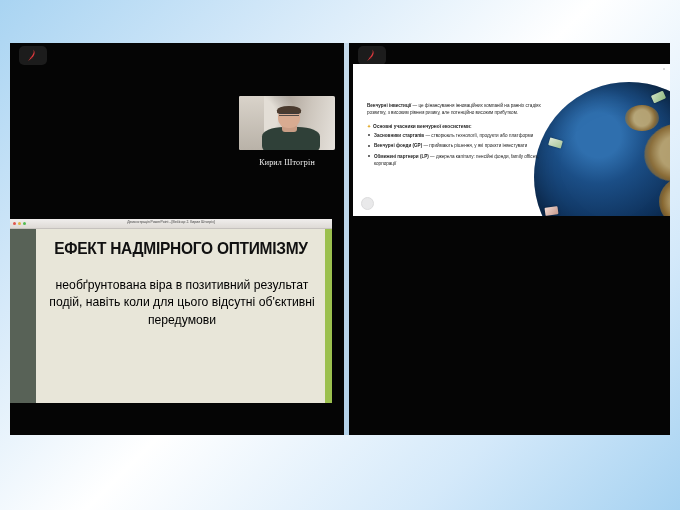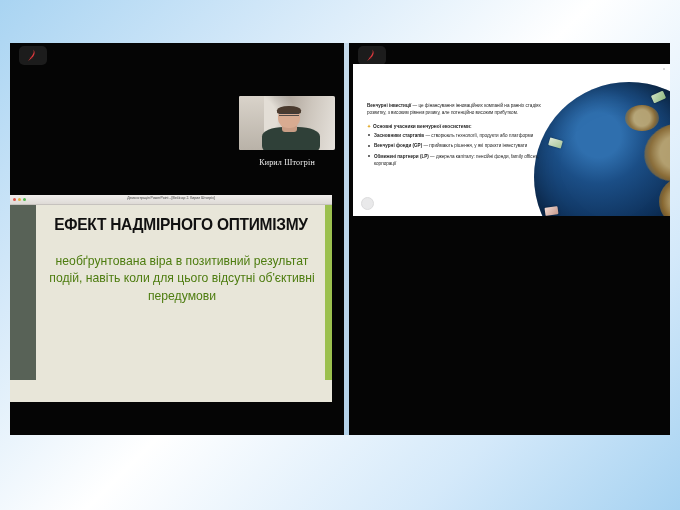--- a/index.html
+++ b/index.html
@@ -86,21 +86,21 @@
   .a-hairL{position:absolute;left:22%;top:8%;width:26%;height:92%;background:#3a2a22;border-radius:50% 10% 0 0;}
   .a-hairR{position:absolute;left:54%;top:6%;width:28%;height:94%;background:#35261f;border-radius:14% 54% 0 0;}
   .a-hairTop{position:absolute;left:34%;top:2%;width:34%;height:32%;background:#2f2119;border-radius:50% 50% 30% 30%;}
   .a-face{position:absolute;left:39%;top:22%;width:24%;height:40%;background:#d7ab8f;border-radius:46% 46% 48% 48%;}
   .a-glass{position:absolute;left:39%;top:33%;width:24%;height:7%;
     border-top:1.3px solid #6c5bd4;border-bottom:1.3px solid #6c5bd4;box-sizing:border-box;opacity:.8;}
   .a-body{position:absolute;left:26%;top:78%;width:50%;height:24%;background:#2b2018;border-radius:40% 40% 0 0;}
 
   
   .ppt-window{
-    position:absolute;left:0;top:152px;width:322px;height:207px;
+    position:absolute;left:0;top:176px;width:322px;height:184px;
     background:#e8e6d9;overflow:hidden;
   }
   .ppt-titlebar{
     position:relative;height:9px;width:100%;
     background:linear-gradient(180deg,#f0eeec,#dedad6);
     border-bottom:1px solid #c6c2be;
   }
   .ppt-dots{position:absolute;left:3px;top:3px;display:flex;gap:2px;}
   .ppt-dots i{display:block;width:3px;height:3px;border-radius:50%;}
   .ppt-dots i:nth-child(1){background:#e0564c;}
@@ -137,21 +137,21 @@
   }
   .slide-title{
     position:absolute;left:34px;right:14px;top:11px;
     text-align:center;font-weight:bold;
     font-size:16.5px;line-height:1;color:#111;
     letter-spacing:-.3px;transform:scaleX(.94);transform-origin:center;
     white-space:nowrap;
   }
   .slide-body{
     position:absolute;left:36px;right:14px;top:48px;
-    text-align:center;color:#4d7c0f;
+    text-align:center;color:#000000;
     font-size:12.2px;line-height:1.42;font-weight:500;
   }
 
   
   .vc-window{
     position:absolute;left:4px;top:21px;width:317px;height:152px;
     background:#fff;overflow:hidden;
   }
   .vc-earth{
     position:absolute;right:-54px;top:18px;width:190px;height:190px;border-radius:50%;

